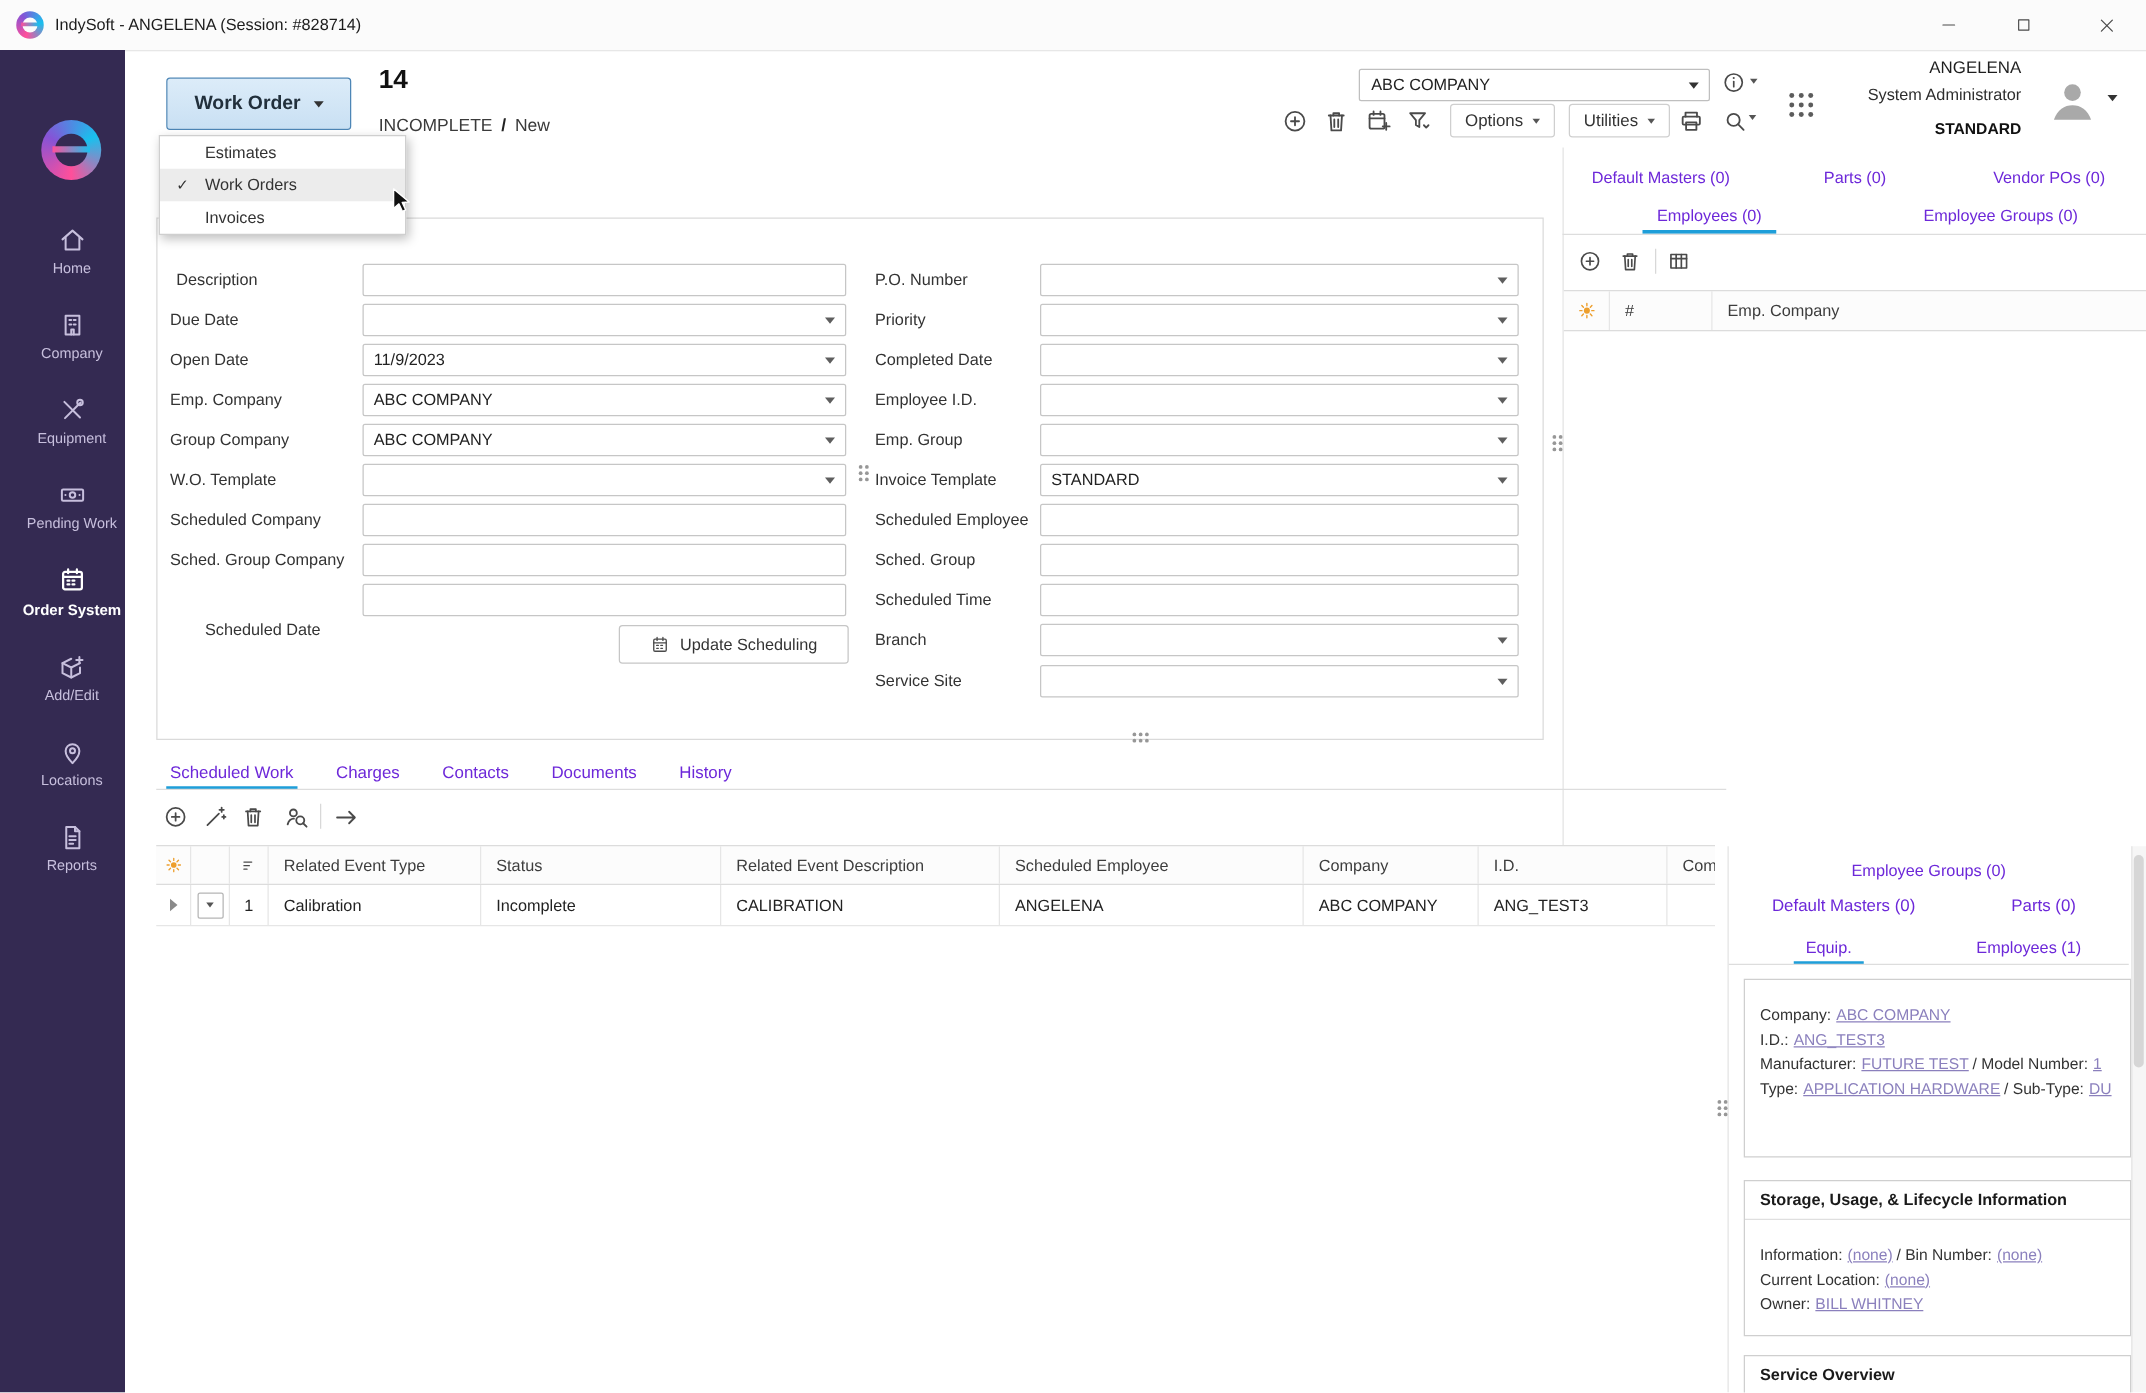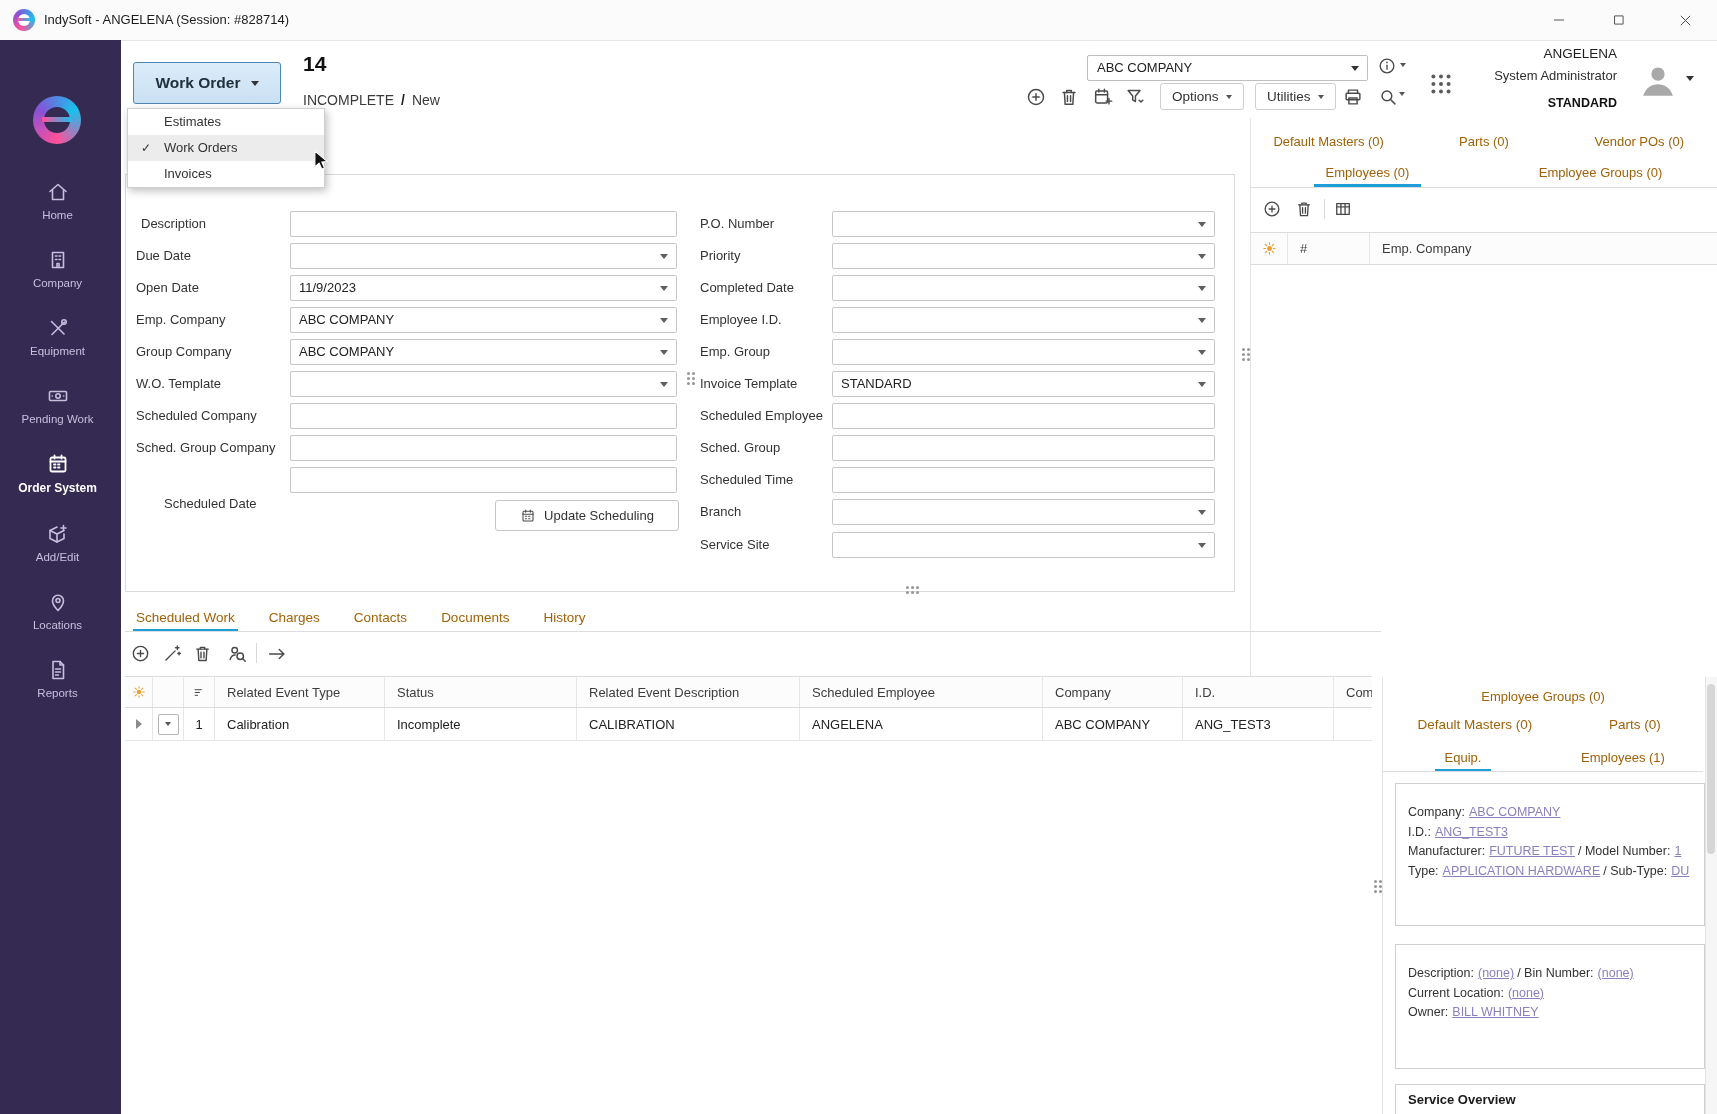--- a/index.html
+++ b/index.html
@@ -8,21 +8,21 @@
   svg{display:block;fill:none;stroke:#4a4a4a;stroke-width:1.6;stroke-linecap:round;stroke-linejoin:round;}
   
   .titlebar{position:absolute;left:0;top:0;width:1717px;height:40px;background:#fbfbfb;border-bottom:1px solid #e7e7e7;}
   .title-text{position:absolute;left:44px;top:0;line-height:40px;font-size:13px;color:#1c1c1c;}
   .winbtn{position:absolute;top:0;height:40px;display:flex;align-items:center;justify-content:center;cursor:default;}
   .minilogo{position:absolute;left:13px;top:9px;width:22px;height:22px;border-radius:50%;
     background:conic-gradient(from 200deg,#ff4f9a,#8653d6,#19c0ee,#ff4f9a);}
   .minilogo::before{content:"";position:absolute;inset:5px;border-radius:50%;background:#fbfbfb;}
   .minilogo::after{content:"";position:absolute;left:4px;right:4px;top:9px;height:3px;background:linear-gradient(90deg,#ff4f9a,#19c0ee);}
   
-  .sidebar{position:absolute;left:0;top:40px;width:121px;height:1074px;background:#342a52;}
+  .sidebar{position:absolute;left:0;top:40px;width:100px;height:1074px;background:#342a52;}
   .logo{position:absolute;left:33px;top:56px;width:48px;height:48px;border-radius:50%;
     background:conic-gradient(from 180deg,#ff4f9a,#8653d6,#19c0ee,#ff4f9a);}
   .logo::before{content:"";position:absolute;inset:11px;border-radius:50%;background:#342a52;}
   .logo::after{content:"";position:absolute;left:9px;right:9px;top:21px;height:5px;background:linear-gradient(90deg,#ff4f9a,#19c0ee);}
   .nav{position:absolute;left:0;top:140px;width:115px;display:flex;flex-direction:column;align-items:center;gap:27px;}
   .navitem{width:115px;display:flex;flex-direction:column;align-items:center;gap:5px;cursor:pointer;}
   .navitem svg{stroke:#c7bfdd;}
   .nlabel{font-size:11.5px;color:#c7bfdd;white-space:nowrap;}
   .navitem.active svg{stroke:#ffffff;stroke-width:1.8;}
   .navitem.active .nlabel{color:#fff;font-weight:bold;font-size:12px;}
@@ -63,21 +63,21 @@
   
   .grip-v{position:absolute;width:3px;height:3px;border-radius:50%;background:#979797;
     box-shadow:5px 0 0 #979797,0 5px 0 #979797,5px 5px 0 #979797,0 10px 0 #979797,5px 10px 0 #979797;}
   .grip-h{position:absolute;width:3px;height:3px;border-radius:50%;background:#979797;
     box-shadow:5px 0 0 #979797,10px 0 0 #979797,0 5px 0 #979797,5px 5px 0 #979797,10px 5px 0 #979797;}
   .vline{position:absolute;width:1px;background:#e4e4e4;}
   .hline{position:absolute;height:1px;background:#dddddd;}
   
   .tabrow{position:absolute;display:flex;}
   .tab{display:flex;align-items:flex-end;justify-content:center;cursor:pointer;}
-  .tabspan{display:inline-block;padding:5px 3px 7px;font-size:13.5px;color:#a16207;white-space:nowrap;text-align:center;}
+  .tabspan{display:inline-block;padding:5px 3px 7px;font-size:13.5px;color:#6d28d9;white-space:nowrap;text-align:center;}
   .tab.active .tabspan{border-bottom:3px solid #1e9ed9;padding-bottom:4px;}
   .ptab{flex:1;}
   .ptab .tabspan{font-size:13px;}
   
   .trow{position:absolute;display:flex;box-sizing:border-box;}
   .thead{background:#fcfcfc;border-top:1px solid #dcdcdc;border-bottom:1px solid #dcdcdc;}
   .tc{box-sizing:border-box;border-right:1px solid #e6e6e6;font-size:13px;color:#3d3d3d;white-space:nowrap;overflow:hidden;
     display:flex;align-items:center;padding-left:12px;}
   .tc.cicon{padding-left:0;justify-content:center;}
   .trow.tdata{border-bottom:1px solid #e6e6e6;}
@@ -532,23 +532,24 @@
     <div class="aline">
       <span class="alab">Manufacturer:</span><a class="alink">FUTURE TEST</a><span class="alab">/ Model Number:</span><a class="alink">1</a>
     </div>
     <div class="aline">
       <span class="alab">Type:</span><a class="alink">APPLICATION HARDWARE</a><span class="alab">/ Sub-Type:</span><a class="alink">DU</a>
     </div>
   </div>
 </div>
 
 <div class="panelbox" style="left:1395px;top:944px;height:125px;">
+  <div class="pb-title">Storage, Usage, &amp; Lifecycle Information</div>
   <div class="pb-content">
     <div class="aline">
-      <span class="alab">Description:</span><a class="alink">(none)</a><span class="alab">/ Bin Number:</span><a class="alink">(none)</a>
+      <span class="alab">Information:</span><a class="alink">(none)</a><span class="alab">/ Bin Number:</span><a class="alink">(none)</a>
     </div>
     <div class="aline">
       <span class="alab">Current Location:</span><a class="alink">(none)</a>
     </div>
     <div class="aline">
       <span class="alab">Owner:</span><a class="alink">BILL WHITNEY</a>
     </div>
   </div>
 </div>
 

